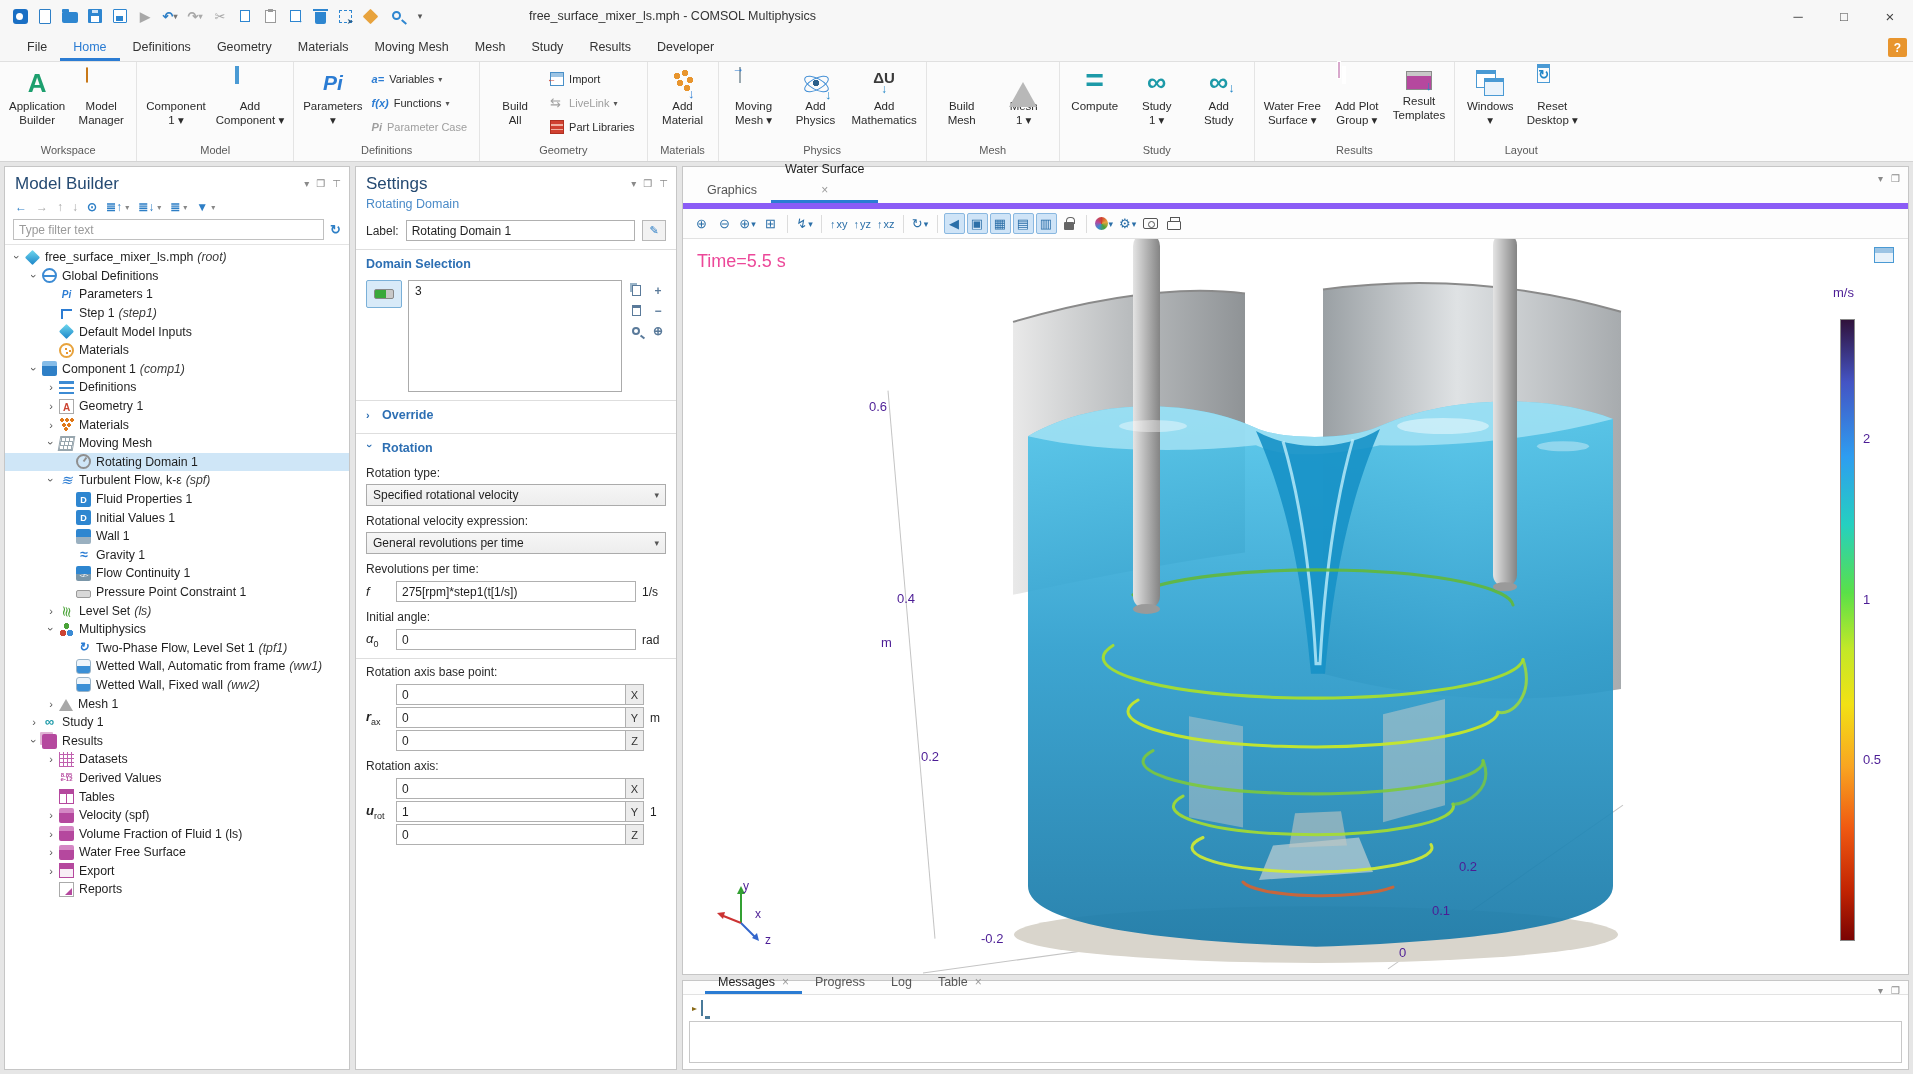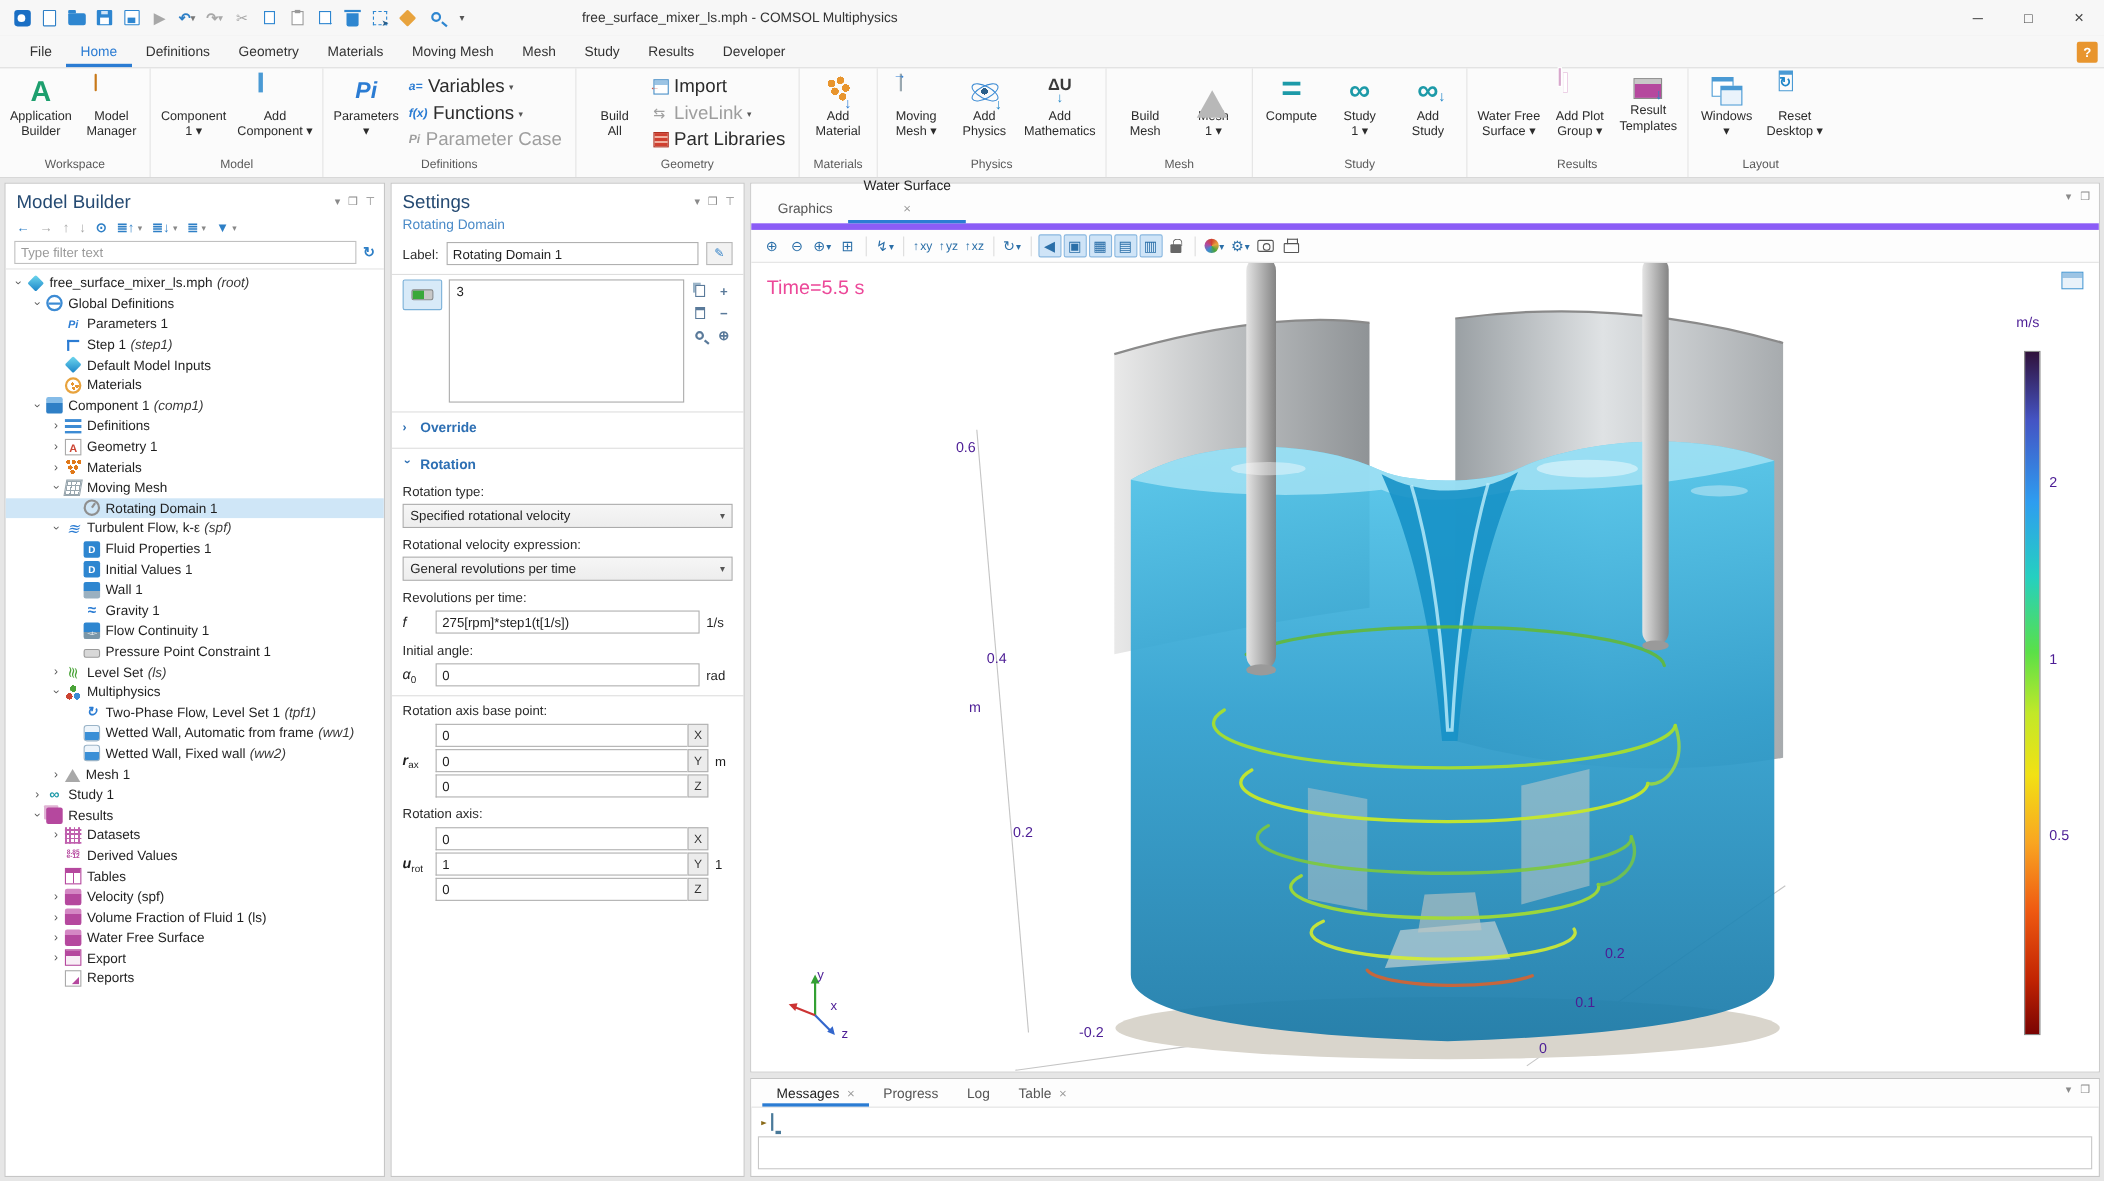--- a/index.html
+++ b/index.html
@@ -48,21 +48,21 @@
   .ribbon { height:100px; background:#fbfbfb; border-bottom:1px solid #d4d4d4; display:flex; flex:none; }
   .rgroup { display:flex; flex-direction:column; border-right:1px solid #e4e4e4; padding:2px 4px 0; }
   .gbody { flex:1; display:flex; align-items:flex-start; }
   .glabel { height:19px; text-align:center; color:#5a5a5a; font-size:11px; line-height:17px; }
   .rb { min-width:62px; padding:2px 5px; display:flex; flex-direction:column; align-items:center; border-radius:3px; }
   .rl { font-size:11.5px; line-height:13.5px; color:#2b2b2b; text-align:center; white-space:nowrap; }
   .ric { width:30px; height:30px; position:relative; margin:2px auto 2px; flex:none; }
   .scol { display:flex; flex-direction:column; justify-content:flex-start; padding-top:3px; }
   .sb { display:flex; align-items:center; height:24px; padding:0 8px 0 4px; white-space:nowrap; }
   .sg { color:#2b7cd3; font-weight:bold; font-size:11px; margin-right:5px; font-style:italic; }
-  .sl { font-size:17px; }
+  .sl { font-size:11px; }
   .sa { font-size:8px; color:#555; margin-left:4px; }
   .sb.dis .sl, .sb.dis .sg { color:#9e9e9e; }
   .sic { width:14px; height:14px; margin-right:5px; position:relative; flex:none; }
   .si-import { border:1.5px solid #4a90c8; background:linear-gradient(180deg,#9cc4e4 0 4px,#fff 4px); }
   .si-import::after { content:"←"; position:absolute; left:-4px; top:1px; color:#cc4433; font-size:9px; font-weight:bold; }
   .si-livelink::after { content:"⇆"; color:#a0a0a0; font-size:13px; line-height:14px; }
   .si-partlib { background:repeating-linear-gradient(180deg,#d04030 0 3px,#f0b0a0 3px 4.5px); border:1px solid #b03020; }
 
   .r-appbuilder { color:#1d9f6e; font-size:26px; font-weight:bold; text-align:center; line-height:30px; }
   .r-mm { width:22px; height:28px; margin:1px auto; background:repeating-linear-gradient(180deg,#e8952e 0 5px,#f6d8a8 5px 7px); border:1px solid #c87818; border-radius:2px; }
@@ -214,21 +214,21 @@
   .gi-color { width:13px; height:13px; border-radius:50%; background:conic-gradient(#d04030,#e8a33d,#4aa338,#3c8bd4,#b5489e,#d04030); }
   .plot { flex:1; position:relative; background:#fff; min-height:0; overflow:hidden; }
   .pl { position:absolute; font-size:13px; color:#4c1d95; white-space:nowrap; }
   .pl.time { font-size:18px; color:#ec4899; }
   .cbar { position:absolute; left:1157px; top:80px; width:15px; height:622px; border:1px solid #888;
     background:linear-gradient(180deg,#30123b 0%,#4454c4 10%,#2e9df0 22%,#25d0c0 33%,#5ae048 44%,#c2e828 53%,#f2e114 62%,#f9a521 72%,#ef5911 82%,#c22402 92%,#7a0403 100%); }
   .snapbtn { position:absolute; right:14px; top:8px; width:20px; height:16px; border:1.5px solid #4a9ad4; background:linear-gradient(180deg,#9cc4e4 0 5px,#e8f2fa 5px); }
 
   
   .bottom { height:90px; flex:none; }
-  .btabs { height:26px; display:flex; align-items:flex-end; padding-left:10px; border-bottom:1px solid #e2e2e2; background:#fdfdfd; position:relative; }
+  .btabs { height:14px; display:flex; align-items:flex-end; padding-left:22px; border-bottom:1px solid #e2e2e2; background:#fdfdfd; position:relative; }
   .btab { padding:4px 13px 5px; color:#555; font-size:12.5px; display:flex; gap:7px; align-items:center; }
   .btab.active { color:#1f1f1f; border-bottom:3px solid #2b7cd3; padding-bottom:2px; }
   .btools { height:25px; display:flex; align-items:center; gap:8px; padding:0 10px; }
   .bi-pencil { width:12px; height:3px; background:#d8aa30; transform:rotate(-45deg); border-radius:1px; position:relative; }
   .bi-pencil::after { content:""; position:absolute; right:-4px; top:-1px; border-left:5px solid #8a6a18; border-top:2.5px solid transparent; border-bottom:2.5px solid transparent; }
   .bi-monitor { width:14px; height:10px; border:1.5px solid #4a7a9a; background:#dce8f0; position:relative; }
   .bi-monitor::after { content:""; position:absolute; left:3px; bottom:-4px; width:5px; height:3px; background:#4a7a9a; }
   .bcontent { flex:1; margin:1px 6px 6px; border:1px solid #c8c8c8; background:#fff; }
 
   
@@ -719,20 +719,23 @@
             <span>⊤</span>
           </span>
       </div>
       <div class="subtitle">Rotating Domain</div>
       <div class="srow">
         <label>Label:</label>
         <input class="sinput" value="Rotating Domain 1" style="">
         <span class="editbtn">✎</span>
       </div>
       <div class="sdiv"></div>
+      <div class="sech">
+          <span>Domain Selection</span>
+        </div>
       <div class="selwrap">
         <div class="togglebtn">
             <span class="togglepill"></span>
           </div>
         <div class="sellist"><span>3</span></div>
         <div class="selops">
           <span>
               <span class="op-copy"></span>
             </span>
           <span>+</span>

